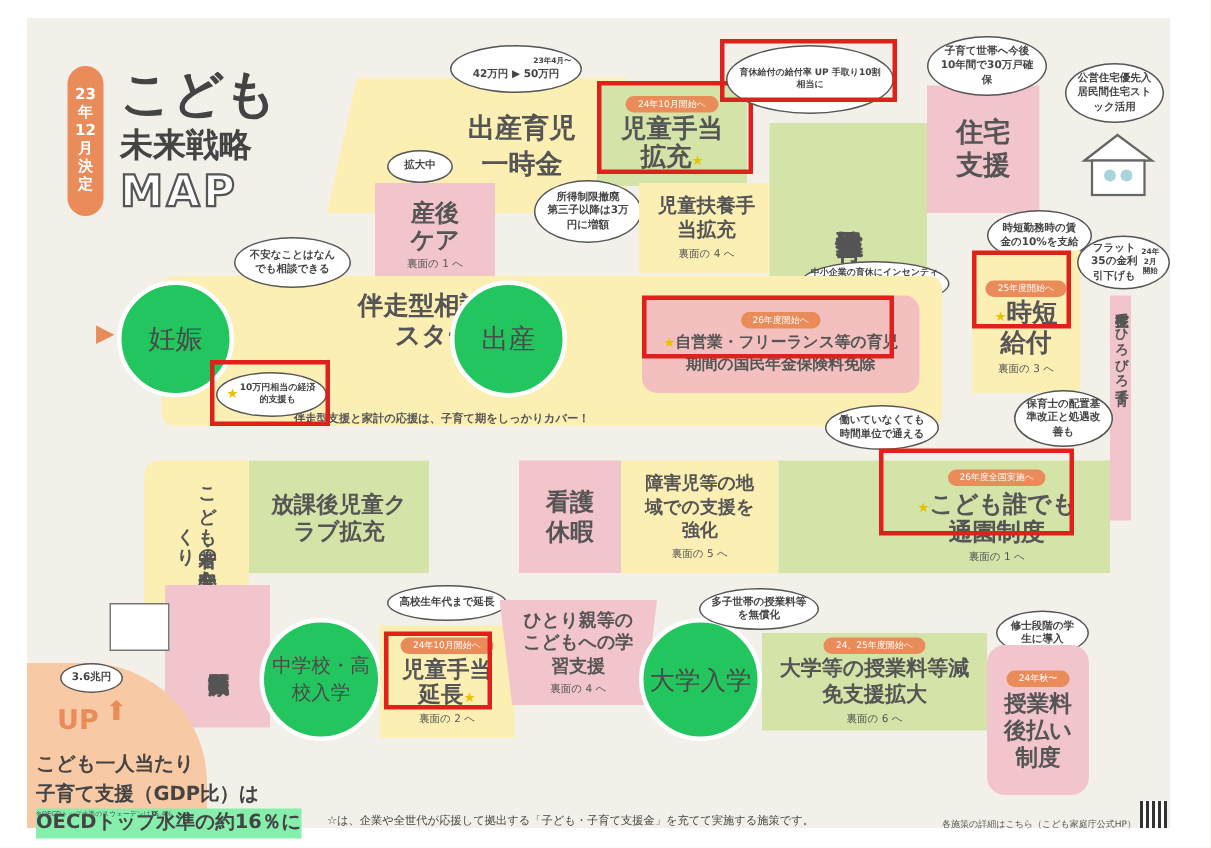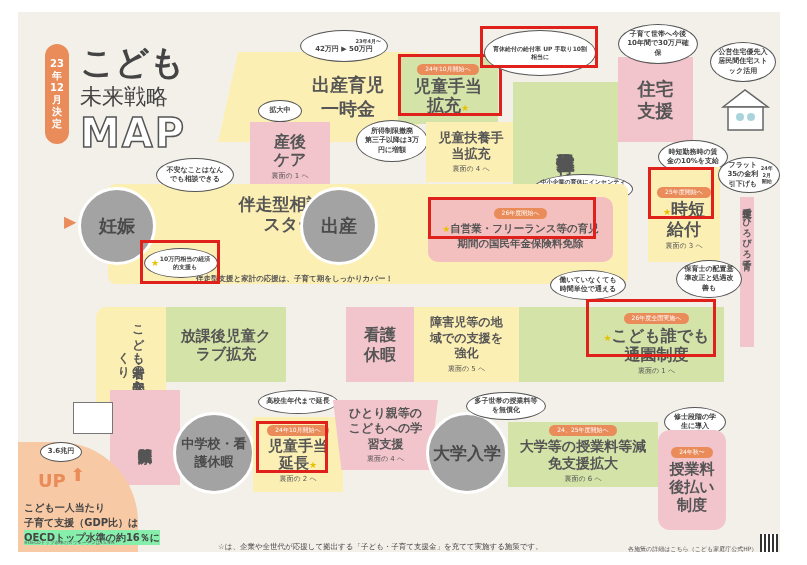--- a/index.html
+++ b/index.html
@@ -4,39 +4,39 @@
 <style>
 *{box-sizing:border-box;margin:0;padding:0}
 body{width:807px;height:565px;background:#fff;font-family:"DejaVu Sans","Liberation Sans",sans-serif;overflow:hidden;position:relative;color:#4a4a4a}
 .sheet{position:absolute;left:18px;top:12px;width:762px;height:540px;background:#f3f0ea}
 .abs{position:absolute}
 .blk{position:absolute;display:flex;flex-direction:column;align-items:center;justify-content:center;text-align:center;font-weight:bold;color:#555}
 .yel{background:#fcefb4}
 .grn{background:#d4e4a8}
 .pnk{background:#f2c4cc}
 .pch{background:#f4c9b8}
-.circ{position:absolute;border-radius:50%;background:#a3a3a3;display:flex;align-items:center;justify-content:center;text-align:center;font-weight:bold;color:#4a4a4a;border:3px solid #fff}
+.circ{position:absolute;border-radius:50%;background:#22c55e;display:flex;align-items:center;justify-content:center;text-align:center;font-weight:normal;color:#4a4a4a;border:3px solid #fff}
 .bubble{position:absolute;background:#fff;border:1.5px solid #555;border-radius:50%;display:flex;align-items:center;justify-content:center;text-align:center;font-size:7px;font-weight:bold;color:#444;line-height:1.35;padding:2px 6px}
 .ref{font-size:7px;font-weight:normal;color:#555;margin-top:2px}
 .ref span{display:inline-block;width:10px;height:10px;border-radius:50%;background:#fff;border:1px solid #999;font-size:6px;line-height:9px;margin:0 1px}
 .pill{background:#e98c5a;color:#fff;font-size:6px;border-radius:6px;padding:1px 8px;font-weight:normal;margin-bottom:2px}
 .red{position:absolute;border:3px solid #e0201a}
 .star{color:#e8c200;font-size:9px}
 .vt{writing-mode:vertical-rl}
 .arrow{position:absolute;color:#f0a060;font-size:12px}
 </style>
 </head>
 <body>
 
 <div class="sheet">
 
   <div class="abs" style="left:27px;top:32px;width:24px;height:100px;background:#e98c5a;border-radius:12px;color:#fff;font-weight:bold;font-size:10px;display:flex;align-items:center;justify-content:center;text-align:center;padding:4px;line-height:1.2">23年12月決定</div>
   <div class="abs" style="left:62px;top:28px;font-size:34px;font-weight:bold;color:#444">こども</div>
-  <div class="abs" style="left:62px;top:70px;font-size:22px;font-weight:normal;color:#444">未来戦略</div>
-  <div class="abs" style="left:62px;top:98px;font-size:40px;font-weight:bold;color:#fff;-webkit-text-stroke:1.5px #555;letter-spacing:2px">MAP</div>
+  <div class="abs" style="left:62px;top:70px;font-size:22px;font-weight:bold;color:#444">未来戦略</div>
+  <div class="abs" style="left:62px;top:98px;font-size:29px;font-weight:bold;color:#fff;-webkit-text-stroke:1.5px #555;letter-spacing:2px">MAP</div>
 
   <div class="blk yel" style="left:200px;top:40px;width:200px;height:90px;clip-path:polygon(10% 0,100% 0,100% 100%,0 100%);font-size:18px">
     <div style="margin-left:60px;width:80px">出産育児一時金</div>
   </div>
   <div class="bubble" style="left:282px;top:18px;width:88px;height:32px;flex-direction:column">
     <div style="font-size:5px;align-self:flex-end">23年4月〜</div>
     <div>42万円 ▶ 50万円</div>
   </div>
 
   <div class="blk grn" style="left:380px;top:42px;width:100px;height:70px;font-size:17px">
@@ -133,32 +133,32 @@
   <div class="blk grn" style="left:148px;top:295px;width:120px;height:75px;font-size:15px">
     <div style="width:95px;line-height:1.2">放課後児童クラブ拡充</div>
   </div>
   <div class="blk pnk" style="left:328px;top:295px;width:68px;height:75px;font-size:16px">
     <div style="width:40px;line-height:1.2">看護休暇</div>
   </div>
   <div class="blk yel" style="left:396px;top:295px;width:105px;height:75px;font-size:12px">
     <div style="width:80px;line-height:1.3">障害児等の地域での支援を強化</div>
     <div class="ref">裏面の 5 へ</div>
   </div>
-  <div class="blk grn" style="left:501px;top:295px;width:205px;height:75px;font-size:16px;padding-left:70px">
+  <div class="blk grn" style="left:501px;top:295px;width:221px;height:75px;font-size:16px;padding-left:70px">
     <div class="pill">26年度全国実施へ</div>
     <div style="width:110px;line-height:1.2"><span class="star">★</span><span>こども誰でも通園制度</span></div>
     <div class="ref">裏面の 1 へ</div>
   </div>
   <div class="red" style="left:568px;top:287px;width:130px;height:58px"></div>
 
   <div class="blk pnk" style="left:92px;top:378px;width:70px;height:95px;font-size:14px">
     <div class="vt" style="height:80px;line-height:1.2">医療費負担軽減等</div>
   </div>
   <div class="abs" style="left:55px;top:390px;width:40px;height:32px;border:1.5px solid #777;background:#fff"></div>
-  <div class="circ" style="left:155px;top:400px;width:82px;height:82px;font-size:13px">中学校・看護休暇</div>
+  <div class="circ" style="left:155px;top:400px;width:82px;height:82px;font-size:13px">中学校・高校入学</div>
 
   <div class="bubble" style="left:240px;top:378px;width:80px;height:24px">高校生年代まで延長</div>
   <div class="blk yel" style="left:235px;top:405px;width:90px;height:75px;font-size:15px">
     <div class="pill">24年10月開始へ</div>
     <div style="width:70px;line-height:1.15"><span>児童手当延長</span><span class="star">★</span></div>
     <div class="ref">裏面の 2 へ</div>
   </div>
   <div class="red" style="left:238px;top:409px;width:72px;height:52px"></div>
 
   <div class="blk pnk" style="left:315px;top:388px;width:105px;height:70px;font-size:12px;clip-path:polygon(0 0,100% 0,92% 100%,8% 100%)">
@@ -177,21 +177,21 @@
   <div class="bubble" style="left:646px;top:395px;width:62px;height:30px">修士段階の学生に導入</div>
   <div class="blk pnk" style="left:640px;top:418px;width:68px;height:100px;border-radius:12px;font-size:15px">
     <div class="pill">24年秋〜</div>
     <div style="width:50px;line-height:1.2">授業料後払い制度</div>
   </div>
 
   <div class="abs" style="left:0;top:430px;width:120px;height:110px;background:#f7c9a4;border-radius:0 80px 0 0"></div>
   <div class="bubble" style="left:22px;top:430px;width:42px;height:20px">3.6兆円</div>
   <div class="abs" style="left:20px;top:458px;font-size:18px;font-weight:bold;color:#e98c5a">UP</div>
   <div class="abs" style="left:52px;top:452px;font-size:18px;color:#e98c5a">⬆</div>
-  <div class="abs" style="left:6px;top:488px;font-size:10px;font-weight:bold;color:#444;line-height:1.5">
+  <div class="abs" style="left:6px;top:488px;font-size:13px;font-weight:bold;color:#444;line-height:1.5">
     <div>こども一人当たり</div>
     <div>子育て支援（GDP比）は</div>
     <div style="background:#86efac;display:inline-block">OECDトップ水準の約16％に</div>
   </div>
   <div class="abs" style="left:6px;top:528px;font-size:4.5px;color:#555">※OECDトップ水準のスウェーデンは15.4%</div>
 
   <div class="abs" style="left:200px;top:530px;font-size:7.5px;color:#444">☆は、企業や全世代が応援して拠出する「子ども・子育て支援金」を充てて実施する施策です。</div>
   <div class="abs" style="left:610px;top:533px;font-size:6px;color:#555">各施策の詳細はこちら（こども家庭庁公式HP）</div>
   <div class="abs" style="left:742px;top:522px;width:18px;height:18px;background:repeating-linear-gradient(90deg,#333 0 2px,#fff 2px 4px),#333"></div>
 </div>

